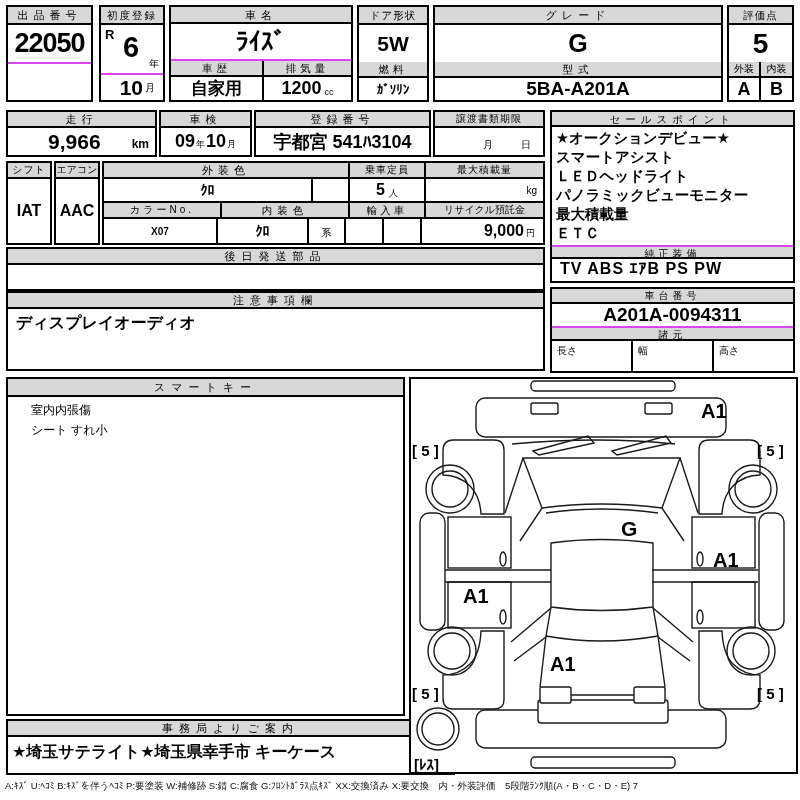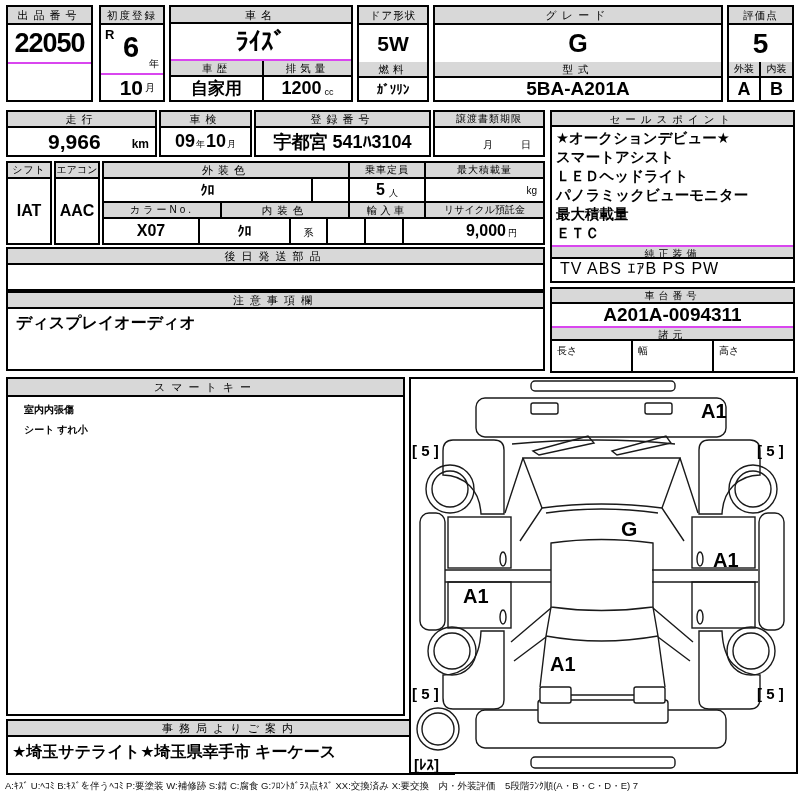--- a/index.html
+++ b/index.html
@@ -147,21 +147,21 @@
         <span style="font-size:10px;font-weight:normal">kg</span>
       </div>
     </div>
     <div class="row bb" style="height:16px">
       <div class="gh br cell" style="width:118px;height:14px;line-height:14px;font-size:10px;letter-spacing:3px">カラーNo.</div>
       <div class="gh br cell" style="width:128px;height:14px;line-height:14px;font-size:10.5px">内装色</div>
       <div class="gh br cell" style="width:76px;height:14px;line-height:14px;font-size:10.5px;letter-spacing:3px">輸入車</div>
       <div class="gh cell" style="width:117px;height:14px;line-height:14px;font-size:10px;letter-spacing:0">リサイクル預託金</div>
     </div>
     <div class="row" style="flex:1">
-      <div class="v br cell" style="width:96px;font-size:16px">X07</div>
+      <div class="v br cell" style="width:114px;font-size:10px">X07</div>
       <div class="v br cell" style="width:91px;font-size:14px">ｸﾛ</div>
       <div class="br cell" style="width:37px;font-size:10px;text-align:center;padding-top:7px">系</div>
       <div class="br cell" style="width:38px"></div>
       <div class="br cell" style="width:38px"></div>
       <div class="v cell" style="width:117px;justify-content:flex-end;padding-right:4px">
         <span style="font-size:16px">9,000</span>
         <span style="font-size:9px;font-weight:normal;margin:5px 0 0 2px">円</span>
       </div>
     </div>
   </div>
@@ -180,37 +180,37 @@
     <div class="gh bb" style="height:16px;line-height:14px;font-size:10.5px">セールスポイント</div>
     <div style="flex:1;padding:2px 4px;font-weight:bold;font-size:14.5px;line-height:19px">
       <div>★オークションデビュー★</div>
       <div>スマートアシスト</div>
       <div>ＬＥＤヘッドライト</div>
       <div>パノラミックビューモニター</div>
       <div>最大積載量</div>
       <div>ＥＴＣ</div>
     </div>
     <div class="gh bt bb" style="height:15px;line-height:13px;font-size:10px;letter-spacing:4px">純正装備</div>
-    <div style="height:22px;font-weight:normal;font-size:16px;letter-spacing:1px;padding:1px 16px 0 8px">TV ABS ｴｱB PS PW</div>
+    <div style="height:22px;font-weight:bold;font-size:16px;letter-spacing:1px;padding:1px 16px 0 8px">TV ABS ｴｱB PS PW</div>
   </div>
 
   <div class="box" style="left:550px;top:287px;width:245px;height:86px">
     <div class="gh bb" style="height:15px;line-height:13px;font-size:10px;letter-spacing:4px">車台番号</div>
     <div class="v" style="height:22px;font-size:19px">A201A-0094311</div>
     <div class="gh bt bb" style="height:15px;line-height:13px;font-size:10px;letter-spacing:4px">諸元</div>
     <div class="row" style="flex:1">
       <div class="br cell" style="flex:1;font-size:10px;padding:3px 0 0 5px">長さ</div>
       <div class="br cell" style="flex:1;font-size:10px;padding:3px 0 0 5px">幅</div>
       <div class="cell" style="flex:1;font-size:10px;padding:3px 0 0 5px">高さ</div>
     </div>
   </div>
 
   <div class="box" style="left:6px;top:377px;width:399px;height:339px">
     <div class="gh bb" style="letter-spacing:6px">スマートキー</div>
-    <div style="flex:1;padding:3px 16px;font-weight:bold;font-size:10px;line-height:20px">
+    <div style="flex:1;padding:3px 23px;font-weight:normal;font-size:12px;line-height:20px">
       <div>室内内張傷</div>
       <div>シート すれ小</div>
     </div>
   </div>
 
   <div class="box" style="left:6px;top:719px;width:449px;height:56px">
     <div class="gh bb" style="height:16px;line-height:14px;letter-spacing:6px">事務局よりご案内</div>
     <div style="flex:1;font-size:16px;font-weight:bold;padding:5px 4px">★埼玉サテライト★埼玉県幸手市 キーケース</div>
   </div>
 

